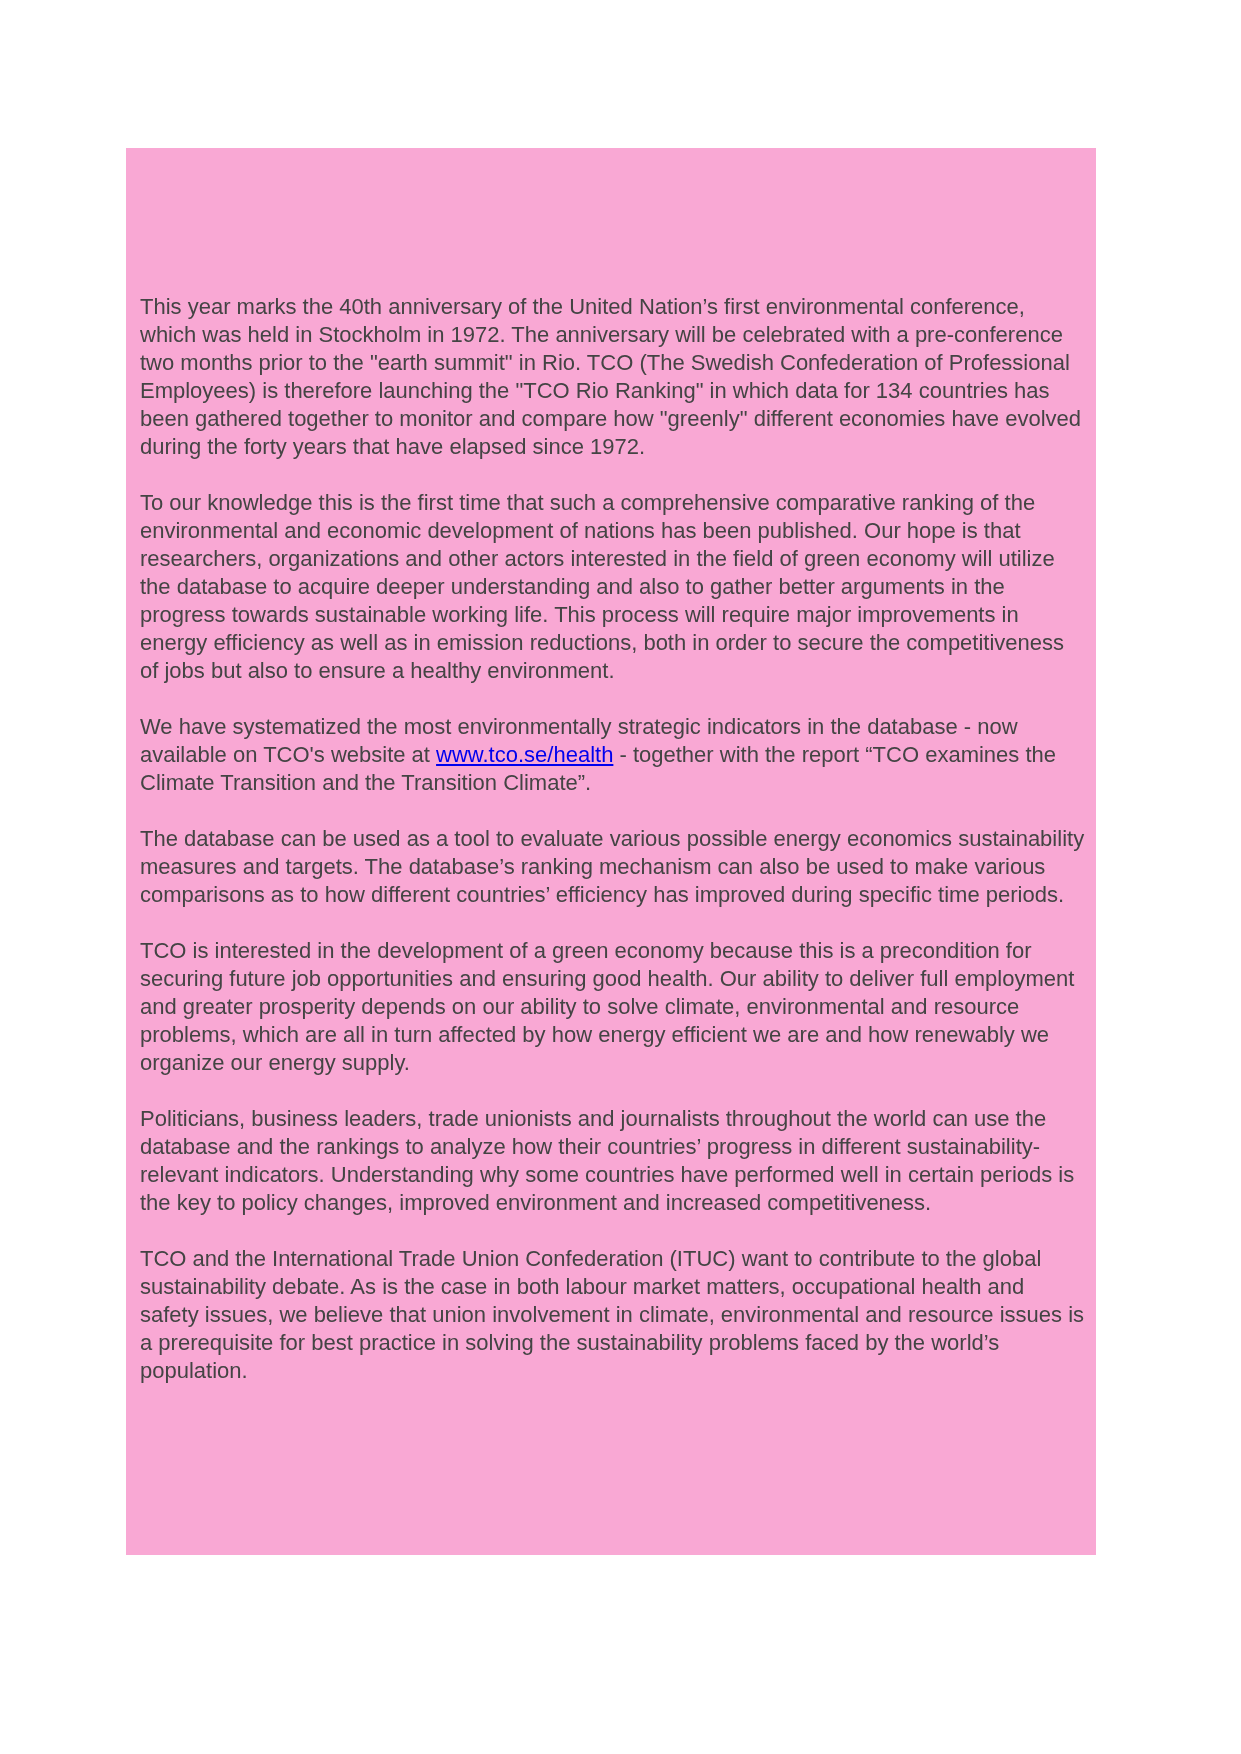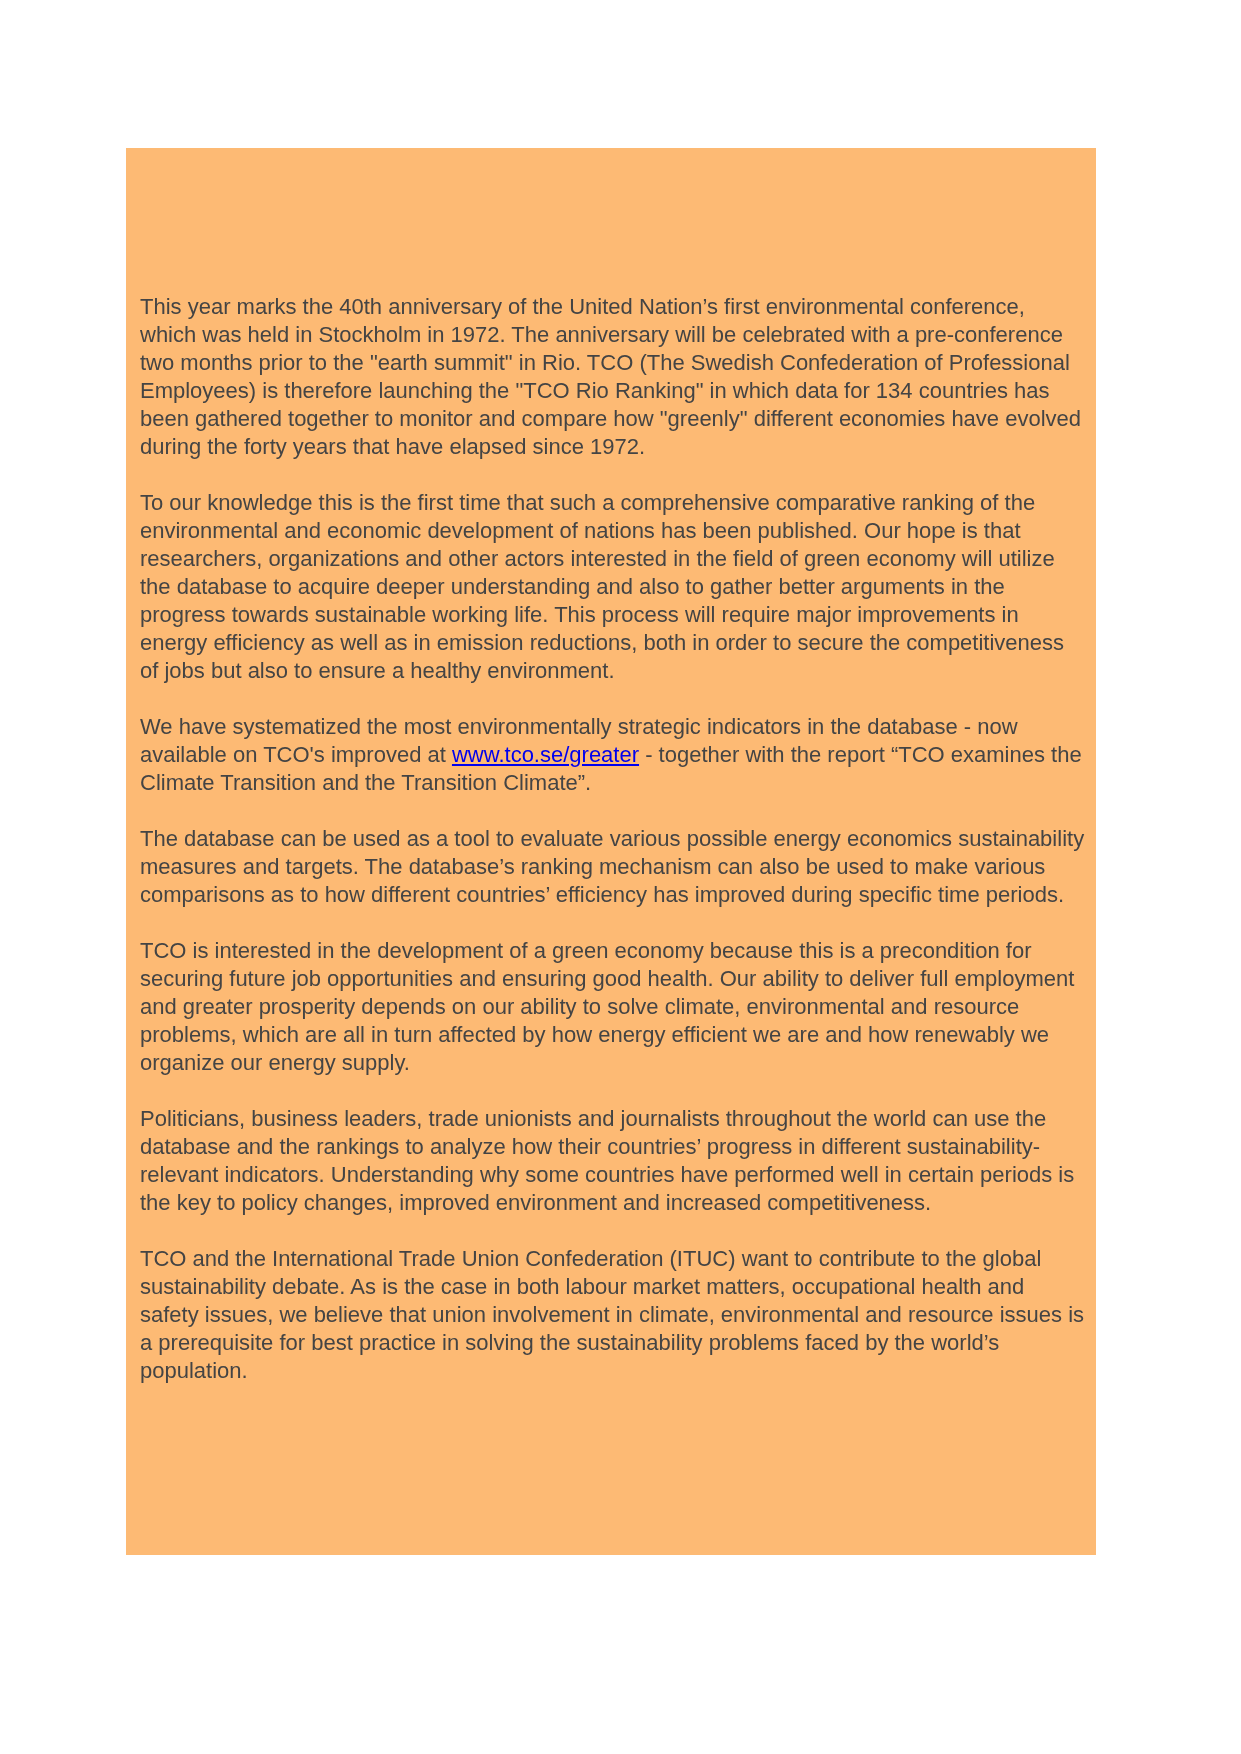--- a/index.html
+++ b/index.html
@@ -13,21 +13,21 @@
     font-family: "Liberation Sans", sans-serif;
     position: relative;
     overflow: hidden;
   }
   .content-panel {
     position: absolute;
     left: 126px;
     top: 148px;
     width: 970px;
     height: 1407px;
-    background: #fdba74;
+    background: #f9a8d4;
     box-sizing: border-box;
     padding: 145px 10px 37px 14px;
   }
   .body-text p {
     margin: 0 0 28px 0;
     font-size: 22px;
     line-height: 28px;
     color: #444444;
     text-align: left;
   }
@@ -40,19 +40,19 @@
     cursor: pointer;
   }
 </style>
 </head>
 <body>
 
 <div class="content-panel">
   <div class="body-text">
     <p>This year marks the 40th anniversary of the United Nation’s first environmental conference, which was held in Stockholm in 1972. The anniversary will be celebrated with a pre-conference two months prior to the "earth summit" in Rio. TCO (The Swedish Confederation of Professional Employees) is therefore launching the "TCO Rio Ranking" in which data for 134 countries has been gathered together to monitor and compare how "greenly" different economies have evolved during the forty years that have elapsed since 1972.</p>
     <p>To our knowledge this is the first time that such a comprehensive comparative ranking of the environmental and economic development of nations has been published. Our hope is that researchers, organizations and other actors interested in the field of green economy will utilize the database to acquire deeper understanding and also to gather better arguments in the progress towards sustainable working life. This process will require major improvements in energy efficiency as well as in emission reductions, both in order to secure the competitiveness of jobs but also to ensure a healthy environment.</p>
-    <p><span>We have systematized the most environmentally strategic indicators in the database - now available on TCO's improved at </span><a class="inline-link">www.tco.se/greater</a><span> - together with the report “TCO examines the Climate Transition and the Transition Climate”.</span></p>
+    <p><span>We have systematized the most environmentally strategic indicators in the database - now available on TCO's website at </span><a class="inline-link">www.tco.se/health</a><span> - together with the report “TCO examines the Climate Transition and the Transition Climate”.</span></p>
     <p>The database can be used as a tool to evaluate various possible energy economics sustainability measures and targets. The database’s ranking mechanism can also be used to make various comparisons as to how different countries’ efficiency has improved during specific time periods.</p>
     <p>TCO is interested in the development of a green economy because this is a precondition for securing future job opportunities and ensuring good health. Our ability to deliver full employment and greater prosperity depends on our ability to solve climate, environmental and resource problems, which are all in turn affected by how energy efficient we are and how renewably we organize our energy supply.</p>
     <p>Politicians, business leaders, trade unionists and journalists throughout the world can use the database and the rankings to analyze how their countries’ progress in different sustainability-relevant indicators. Understanding why some countries have performed well in certain periods is the key to policy changes, improved environment and increased competitiveness.</p>
     <p>TCO and the International Trade Union Confederation (ITUC) want to contribute to the global sustainability debate. As is the case in both labour market matters, occupational health and safety issues, we believe that union involvement in climate, environmental and resource issues is a prerequisite for best practice in solving the sustainability problems faced by the world’s population.</p>
   </div>
 </div>
 
 </body></html>

